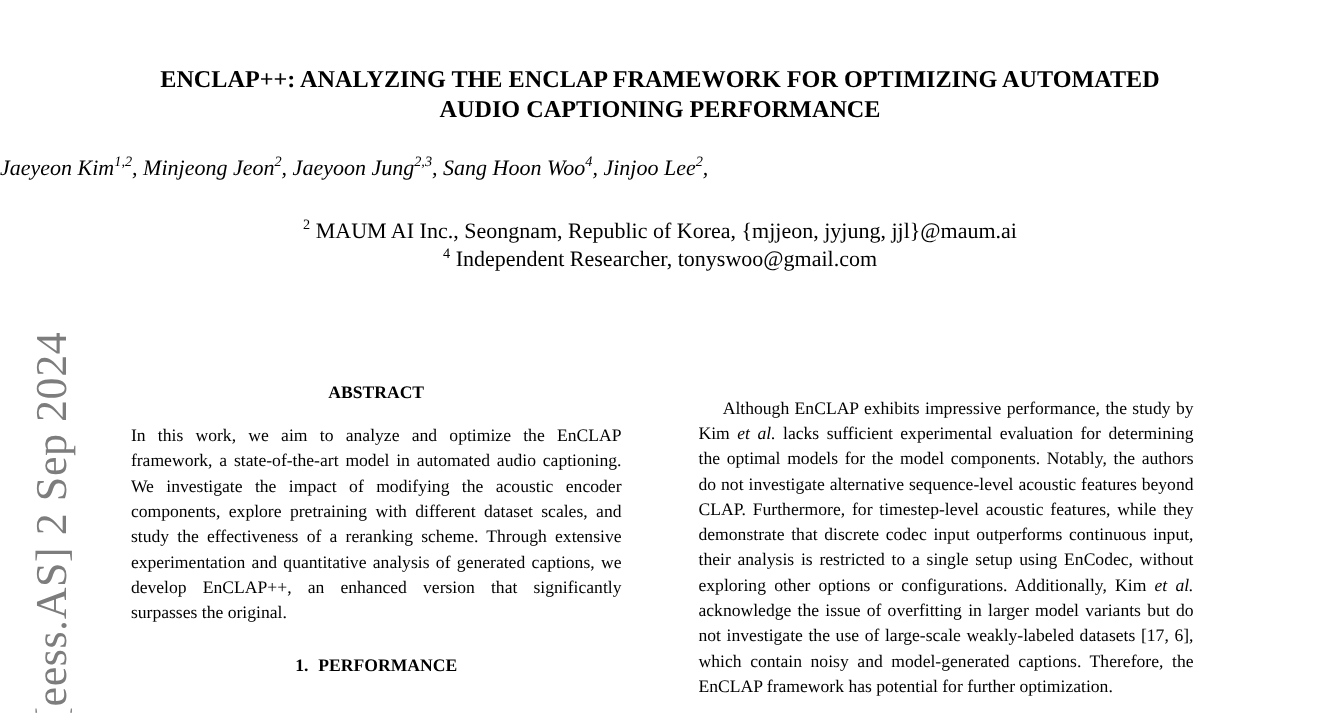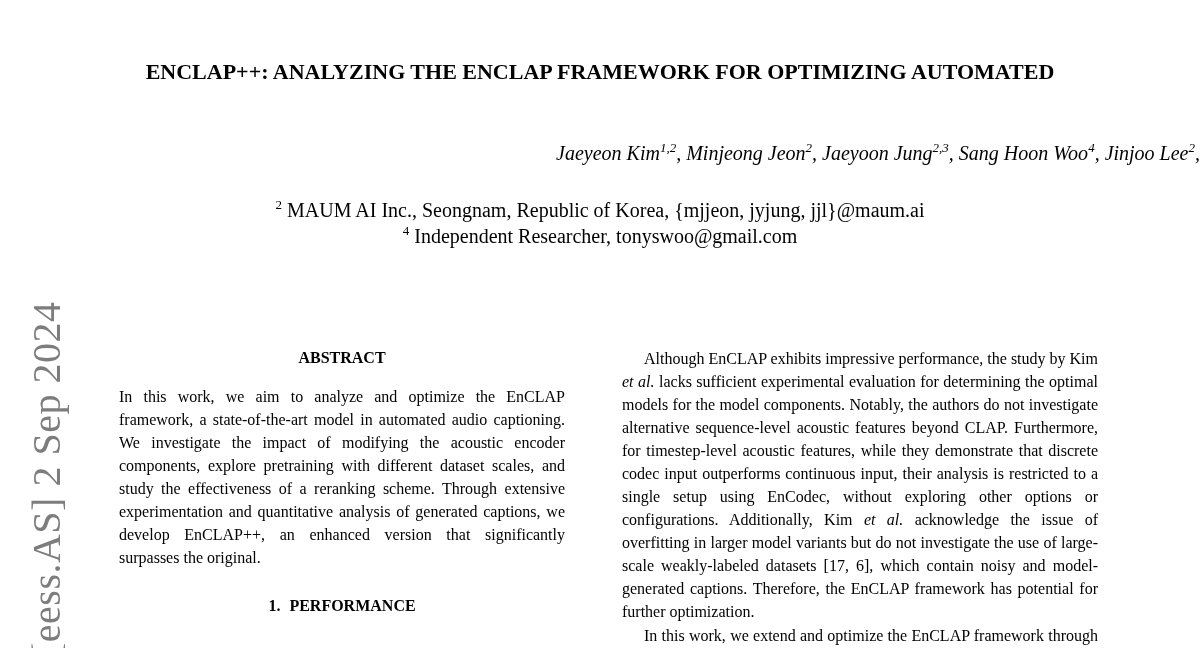--- a/index.html
+++ b/index.html
@@ -29,25 +29,24 @@
   .title {
     position: absolute; left: 60px; right: 60px; top: 58px;
     text-align: center;
     font-weight: bold;
     font-size: 22px;
     line-height: 27px;
   }
 
   .authors {
     position: absolute; left: 0; right: 0; top: 141px;
-    text-align: right;
+    text-align: left;
     font-style: italic;
     font-size: 20px;
     line-height: 24px;
-    margin-left: 44px;
   }
   .authors sup { font-size: 13px; line-height: 0; }
 
   .affils {
     position: absolute; left: 0; right: 0; top: 197px;
     text-align: center;
     font-size: 20px;
     line-height: 26px;
   }
   .affils sup { font-size: 13px; line-height: 0; }
@@ -75,32 +74,33 @@
 
   .section-heading {
     margin: 25px 0 0 0;
     text-align: center;
     font-weight: bold;
     font-size: 16px;
     text-indent: 0;
   }
   .sec-num { margin-right: 9px; }
 
-  .col-right p { margin: 1px; text-indent: 22px; }
+  .col-right p { margin: 14px; text-indent: 22px; }
   .em { font-style: italic; }
 </style>
 </head>
 <body>
 
 <div class="page">
 
   <div class="watermark">[eess.AS] 2 Sep 2024</div>
 
   <div class="title">
     <div>ENCLAP++: ANALYZING THE ENCLAP FRAMEWORK FOR OPTIMIZING AUTOMATED</div>
+    <div>AUDIO CAPTIONING PERFORMANCE</div>
   </div>
 
   <div class="authors"><span><span>Jaeyeon Kim</span><sup>1,2</sup><span>, </span></span><span><span>Minjeong Jeon</span><sup>2</sup><span>, </span></span><span><span>Jaeyoon Jung</span><sup>2,3</sup><span>, </span></span><span><span>Sang Hoon Woo</span><sup>4</sup><span>, </span></span><span><span>Jinjoo Lee</span><sup>2</sup><span>,</span></span></div>
 
   <div class="affils">
     <div><sup>2</sup><span> MAUM AI Inc., Seongnam, Republic of Korea, {mjjeon, jyjung, jjl}@maum.ai</span></div>
     <div><sup>4</sup><span> Independent Researcher, tonyswoo@gmail.com</span></div>
   </div>
 
   <div class="col col-left">

